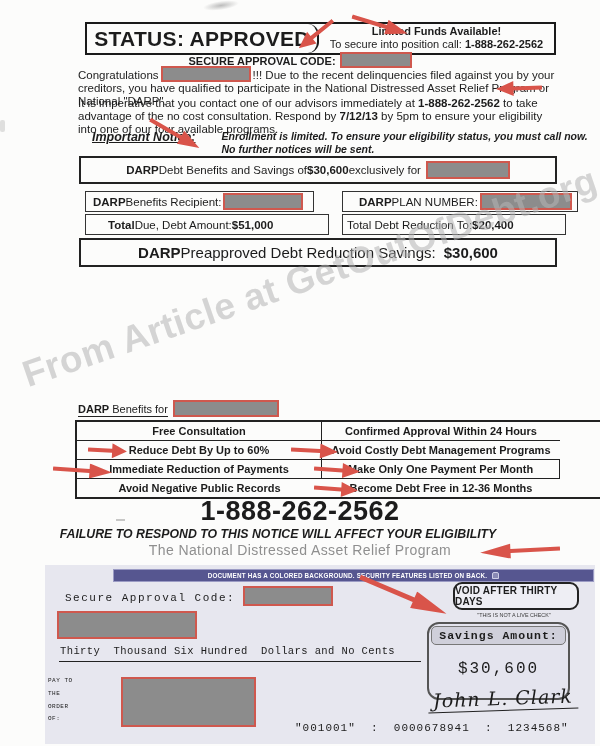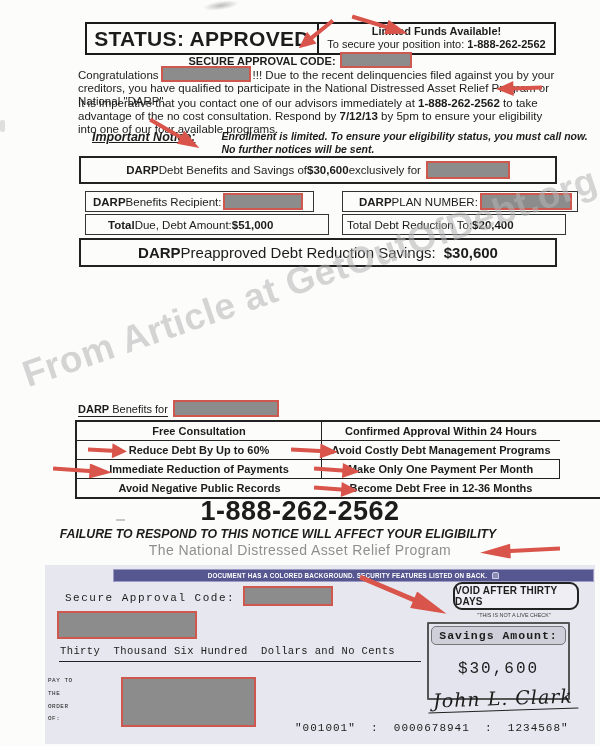--- a/index.html
+++ b/index.html
@@ -8,21 +8,21 @@
   
   .abs{position:absolute;}
   .redact{background:#8c8c8c;border:2px solid #cf584e;display:inline-block;}
   .arrow{position:absolute;height:15px;transform-origin:0 50%;}
   .arrow svg{width:100%;height:100%;display:block;}
   .pre{white-space:pre;}
   .b{font-weight:bold;}
   
   .hdr-box{left:85px;top:22px;width:467px;height:29px;border:2.5px solid #1a1a1a;display:flex;}
   .hdr-left{width:230px;border-right:2px solid #1a1a1a;display:flex;align-items:center;justify-content:center;
-            font-weight:bold;font-size:21px;letter-spacing:.3px;}
+            font-weight:bold;font-size:21px;letter-spacing:.3px;border-radius:11px;}
   .hdr-right{flex:1;text-align:center;font-size:11px;line-height:13px;padding-top:1px;}
   .secure-line{left:0;top:52px;width:600px;text-align:center;font-size:11px;font-weight:bold;}
   .secure-line .redact{width:68px;height:12px;vertical-align:-3px;margin-left:4px;}
   .para{left:78px;width:484px;font-size:11.5px;line-height:13px;}
   .para .redact{width:86px;height:12px;vertical-align:-3px;margin:0 2px;}
   .notice{left:92px;top:130px;display:flex;}
   .notice-label{font-weight:bold;font-style:italic;text-decoration:underline;font-size:12.5px;margin-right:26px;white-space:nowrap;}
   .notice-lines{font-weight:bold;font-style:italic;font-size:10.5px;line-height:13px;}
   
   .wbox1{left:79px;top:156px;width:474px;height:24px;border:2px solid #222;display:flex;align-items:center;justify-content:center;font-size:11.5px;}
@@ -51,21 +51,21 @@
              display:flex;align-items:center;justify-content:center;gap:5px;color:#fff;font-size:6.3px;font-weight:bold;
              font-family:"Liberation Sans",sans-serif;letter-spacing:.2px;}
   .lock{width:5px;height:5px;border:1px solid #cfcfe6;border-top-left-radius:2px;border-top-right-radius:2px;background:#8a8ab4;}
   .chk-code{position:absolute;left:20px;top:21px;font-size:11px;letter-spacing:1.5px;}
   .chk-code .redact{width:86px;height:16px;vertical-align:-5px;margin-left:8px;}
   .void-box{position:absolute;left:408px;top:17px;width:122px;height:24px;border:2px solid #222;border-radius:9px;
             display:flex;align-items:center;justify-content:center;font-family:"Liberation Sans",sans-serif;
             font-weight:bold;font-size:10px;letter-spacing:.2px;background:#eeeef4;}
   .not-live{position:absolute;left:400px;top:47px;width:138px;text-align:center;font-size:5.4px;color:#3a3a3a;font-family:"Liberation Sans",sans-serif;}
   .chk-name{position:absolute;left:12px;top:46px;width:136px;height:24px;}
-  .savings{position:absolute;left:382px;top:57px;width:143px;height:78px;border:2px solid #555;border-radius:1px;background:#e4e4ee;box-sizing:border-box;}
+  .savings{position:absolute;left:382px;top:57px;width:143px;height:78px;border:2px solid #555;border-radius:12px;background:#e4e4ee;box-sizing:border-box;}
   .savings-head{margin:2px;border:1px solid #777;border-radius:5px;background:#cfcfda;text-align:center;
                 font-size:11.5px;font-weight:bold;letter-spacing:1px;padding:2px 0;}
   .savings-amt{text-align:center;font-size:16px;letter-spacing:2px;padding-top:13px;}
   .words{position:absolute;left:15px;top:80px;font-size:10.5px;letter-spacing:.4px;}
   .words-line{position:absolute;left:14px;top:96px;width:362px;border-top:1.5px solid #222;}
   .payto{position:absolute;left:3px;top:110px;font-size:6px;line-height:12.8px;letter-spacing:.5px;}
   .chk-payee{position:absolute;left:76px;top:112px;width:131px;height:46px;}
   .sig{position:absolute;left:383px;top:122px;width:150px;text-align:center;border-bottom:1.5px solid #222;
        font-family:"DejaVu Serif",serif;font-style:italic;font-size:19px;letter-spacing:1px;transform:rotate(-2deg);padding-bottom:1px;}
   .micr{position:absolute;left:250px;top:157px;font-size:11px;letter-spacing:1px;}
@@ -80,21 +80,21 @@
 <div class="page">
 
   <div class="abs smudge"></div>
   <div class="abs speck1"></div>
   <div class="abs speck2"></div>
 
   <div class="abs hdr-box">
     <div class="hdr-left">STATUS: APPROVED</div>
     <div class="hdr-right">
       <div class="b">Limited Funds Available!</div>
-      <div><span>To secure your position into: </span><span class="b">1-888-262-2562</span></div>
+      <div><span>To secure into position call: </span><span class="b">1-888-262-2562</span></div>
     </div>
   </div>
 
   <div class="abs secure-line">
     <span>SECURE APPROVAL CODE:</span><span class="redact"></span>
   </div>
 
   <div class="abs para" style="top:66px;">
     <span>Congratulations</span><span class="redact"></span><span>!!! Due to the recent delinquencies filed against you by your creditors, you have qualified to participate in the National Distressed Asset Relief Program or National "DARP".</span>
   </div>

